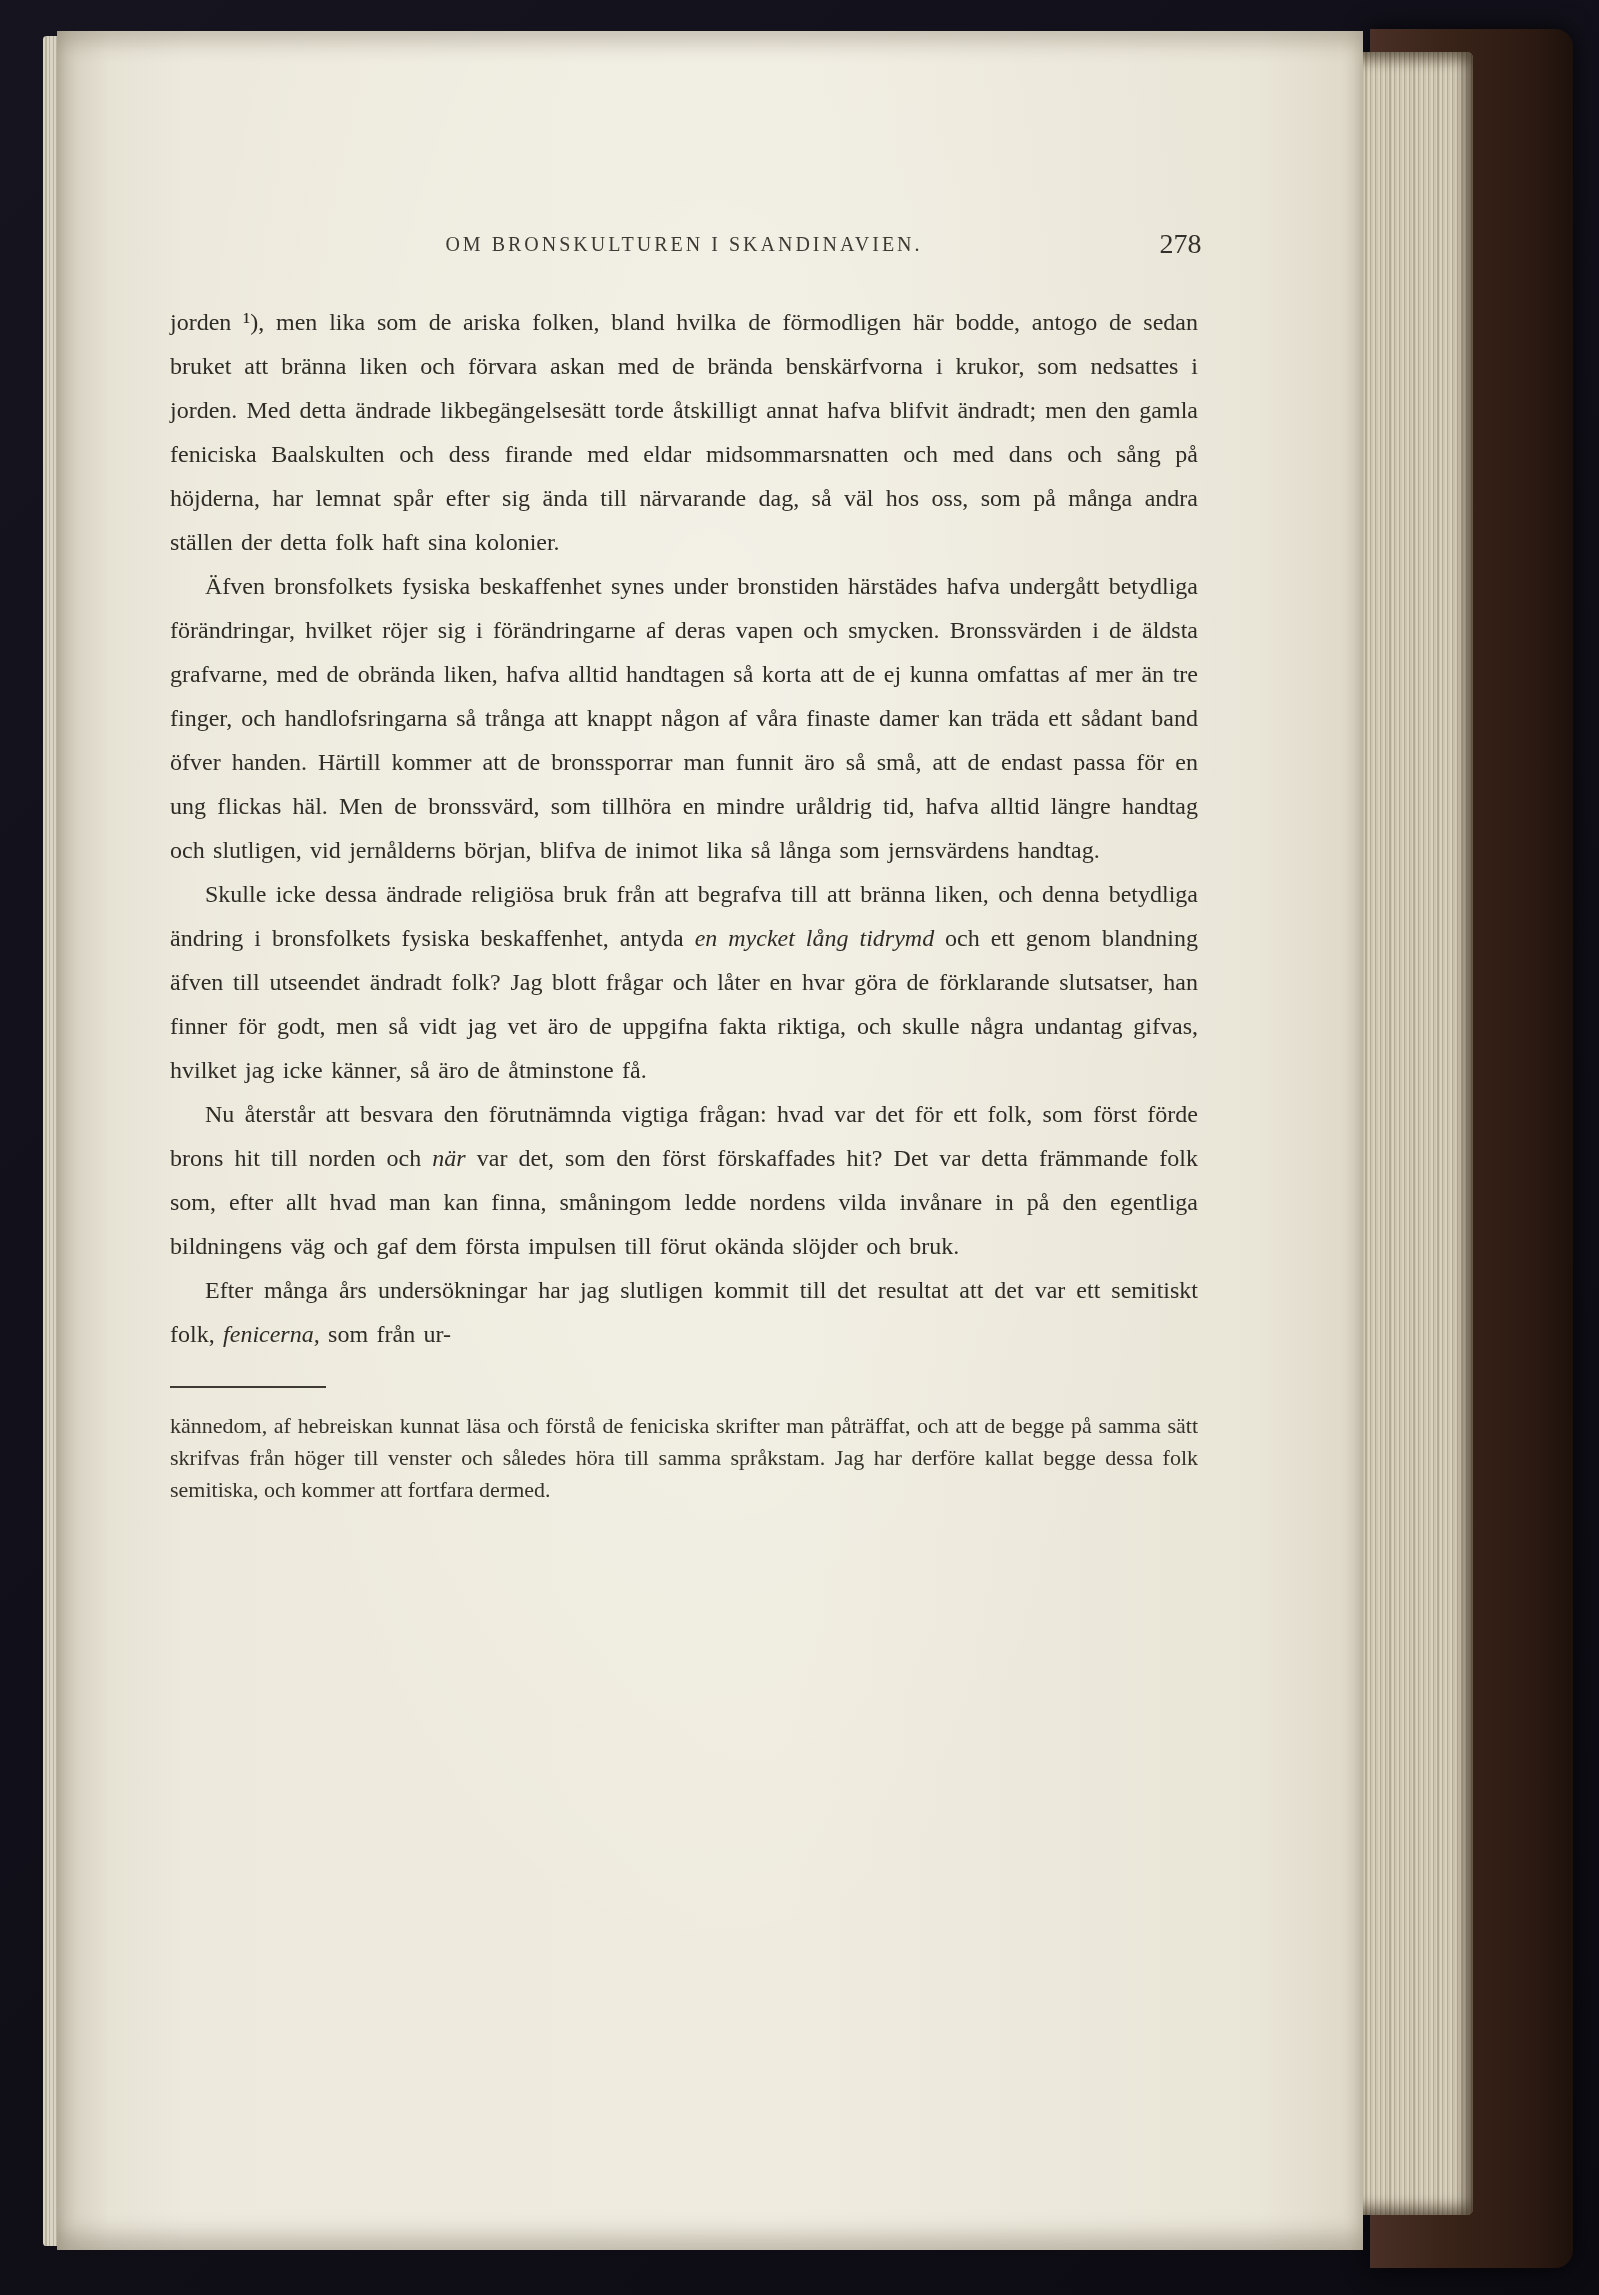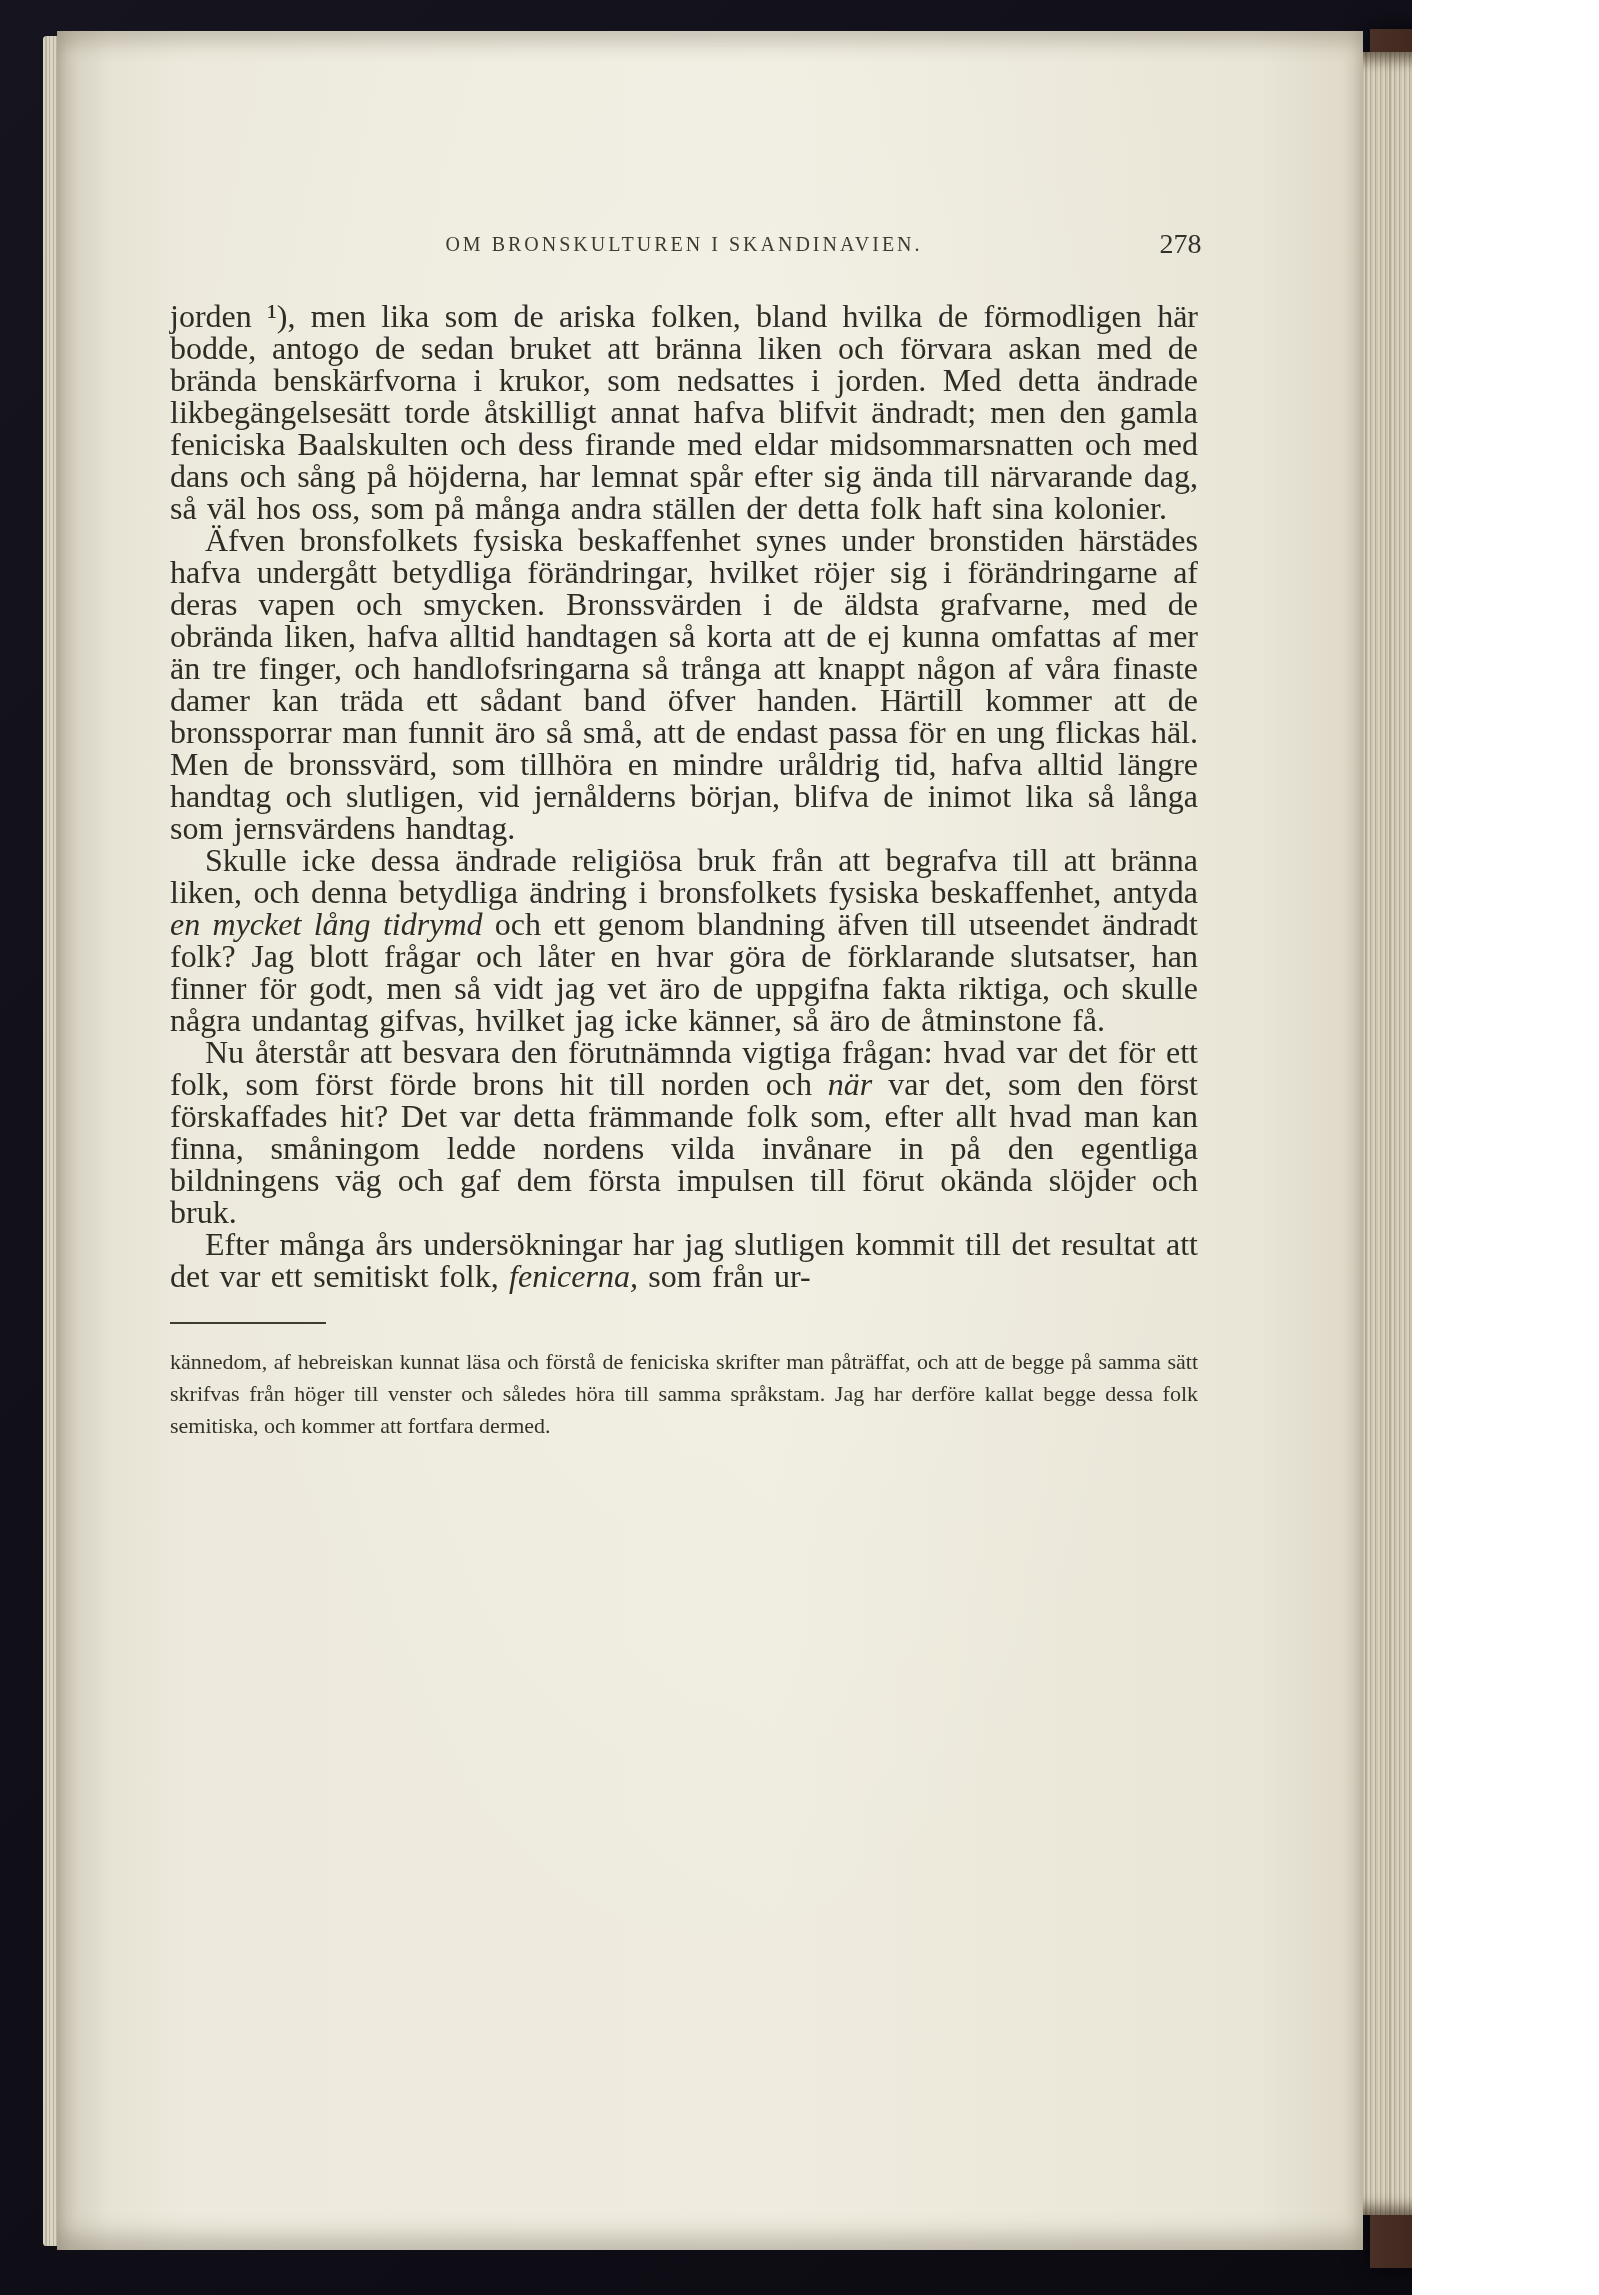--- a/index.html
+++ b/index.html
@@ -1,18 +1,18 @@
 <!DOCTYPE html>
 <html style="font-size:9.5px"><head>
 <meta charset="utf-8">
 <style>
   html,body{margin:0;padding:0;}
   .scene{
     position:relative;
-    width:1412px;height:2295px;
+    width:1599px;height:2295px;
     background:#12111b;
     background:linear-gradient(135deg,#15141f 0%,#100f18 55%,#0c0b12 100%);
     overflow:hidden;
     font-family:"Liberation Serif","DejaVu Serif",serif;
   }
   
   .book-cover{
     position:absolute;top:29px;left:1370px;width:203px;height:2239px;
     background:linear-gradient(90deg,#4a3026 0%,#3a2419 35%,#2c1a12 80%,#1d110b 100%);
     border-radius:0 18px 18px 0;
@@ -56,21 +56,21 @@
   .running-title{
     text-align:center;
     font-size:20px;letter-spacing:3px;
     color:#3c3a33;
     padding-top:4.8px;
   }
   .page-number{
     position:absolute;right:-3.6px;top:0;
     font-size:28px;color:#33312b;
   }
-  .body-text{font-size:32px;line-height:32px;text-align:justify;word-spacing:2.4px;}
+  .body-text{font-size:24px;line-height:44px;text-align:justify;word-spacing:2.4px;}
   .para{margin:0;text-indent:35px;}
   .para.no-indent{text-indent:0;}
   .it{font-style:italic;}
   .footnote-rule{
     width:156px;height:2.4px;background:#3d3b34;border:0;
     margin:30px 0 21.4px 0;
   }
   .footnotes{font-size:22px;line-height:32px;text-align:justify;color:#34322b;}
   .footnote{margin:0;text-indent:0;}
   .footnote.indent{text-indent:35px;}

